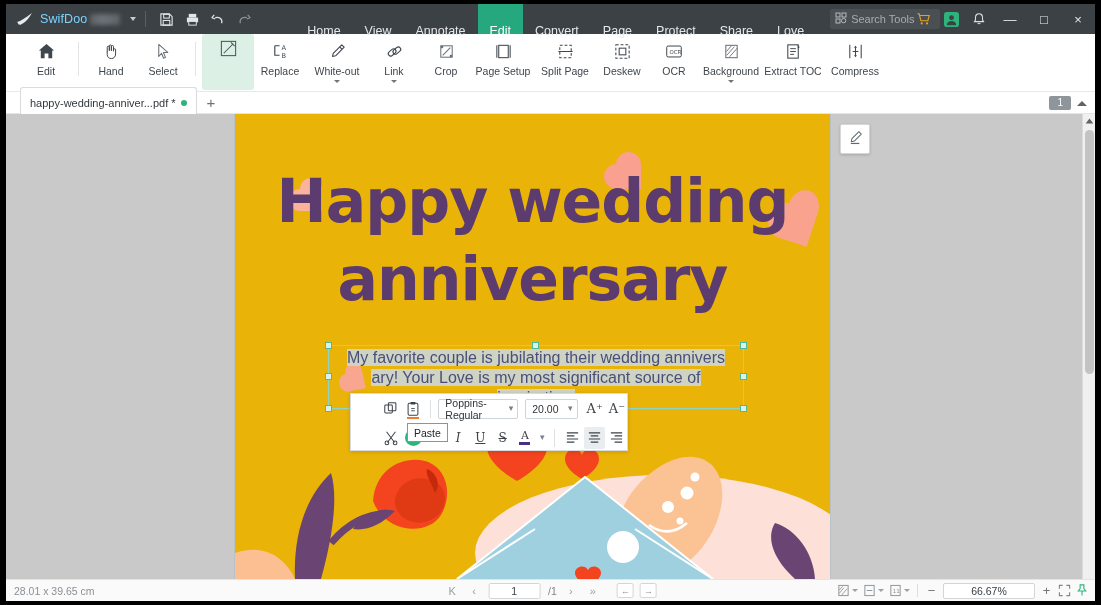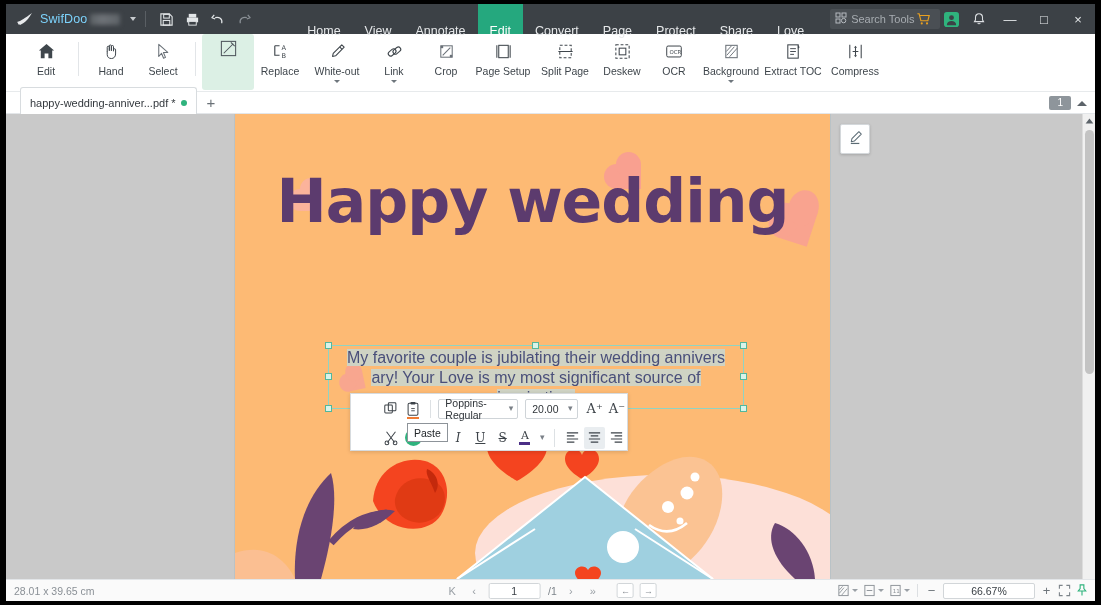--- a/index.html
+++ b/index.html
@@ -121,21 +121,21 @@
     border-right: 5px solid transparent; border-bottom: 5px solid #5c6369;
     margin-right: 4px;
   }
 
   
   .workspace { flex: 1 1 auto; display: flex; background: #c9c9c9; position: relative; min-height: 0; }
   .gutter-left { width: 228px; background: #c9c9c9; }
   .page-wrap { width: 597px; position: relative; }
   .page {
     position: absolute; inset: 0;
-    background: #fdba74; overflow: hidden;
+    background: #eab308; overflow: hidden;
     border-left: 1px solid #b9c2c6; border-right: 1px solid #b9c2c6;
   }
   .gutter-right { flex: 1 1 auto; background: #c9c9c9; position: relative; }
   .edit-fab {
     position: absolute; left: 9px; top: 10px; width: 30px; height: 30px;
     background: #fff; border: 1px solid #d4d8db; border-radius: 2px;
     box-shadow: 0 1px 3px rgba(0,0,0,.18);
     display: flex; align-items: center; justify-content: center;
   }
   .vscroll {
@@ -549,20 +549,21 @@
     <div class="page-wrap">
       <div class="page">
 
         <span class="heart" style="left:65px;top:75px;width:22px;height:22px;background:#fbb39b;"></span>
         <span class="heart" style="left:381px;top:50px;width:25px;height:25px;background:#f9a090;"></span>
         <span class="heart" style="left:548px;top:93px;width:30px;height:36px;background:#f9a38f;transform:rotate(18deg);"></span>
         <span class="heart" style="left:112px;top:258px;width:17px;height:18px;background:#f8a68f;transform:rotate(-12deg);"></span>
 
         <div class="heading">
           <span>Happy wedding</span>
+          <span class="l2">anniversary</span>
         </div>
 
         <div class="textbox">
           <div class="textbox-inner">
             <span class="sel">My favorite couple is jubilating their wedding annivers</span><br>
             <span class="sel">ary! Your Love is my most significant source of</span><br>
             <span class="sel">inspiration.</span>
           </div>
           <span class="handle" style="left:-4px;top:-4px;"></span>
           <span class="handle" style="left:50%;margin-left:-4px;top:-4px;"></span>

